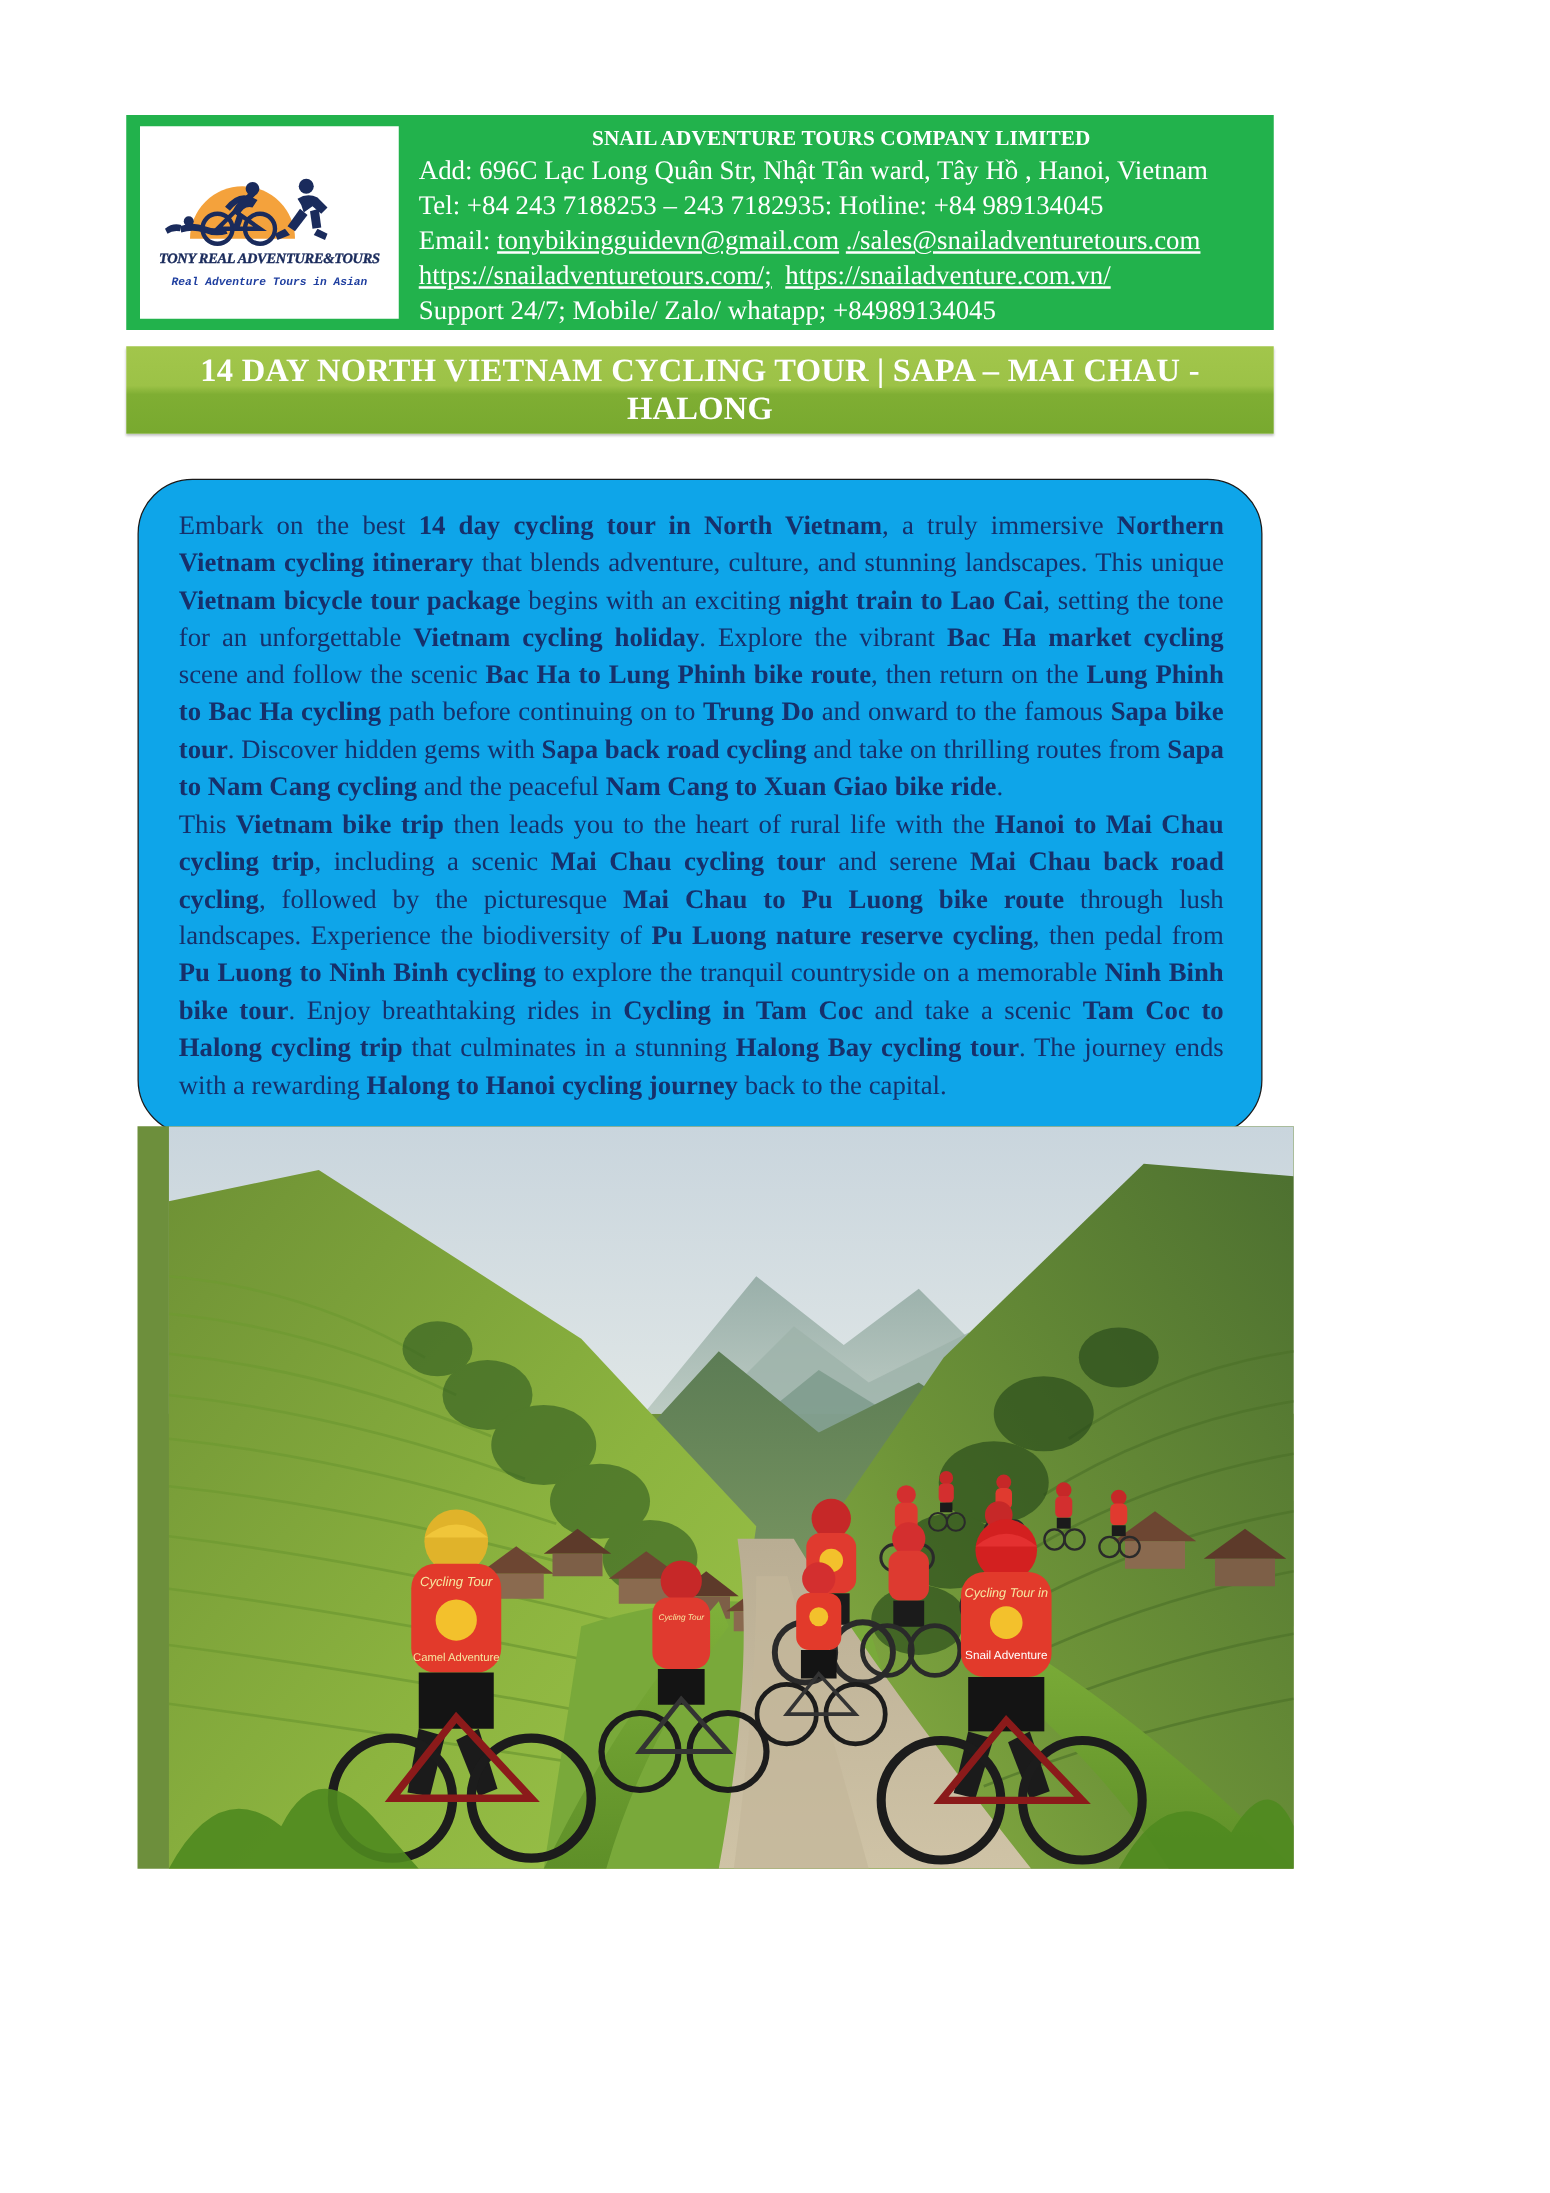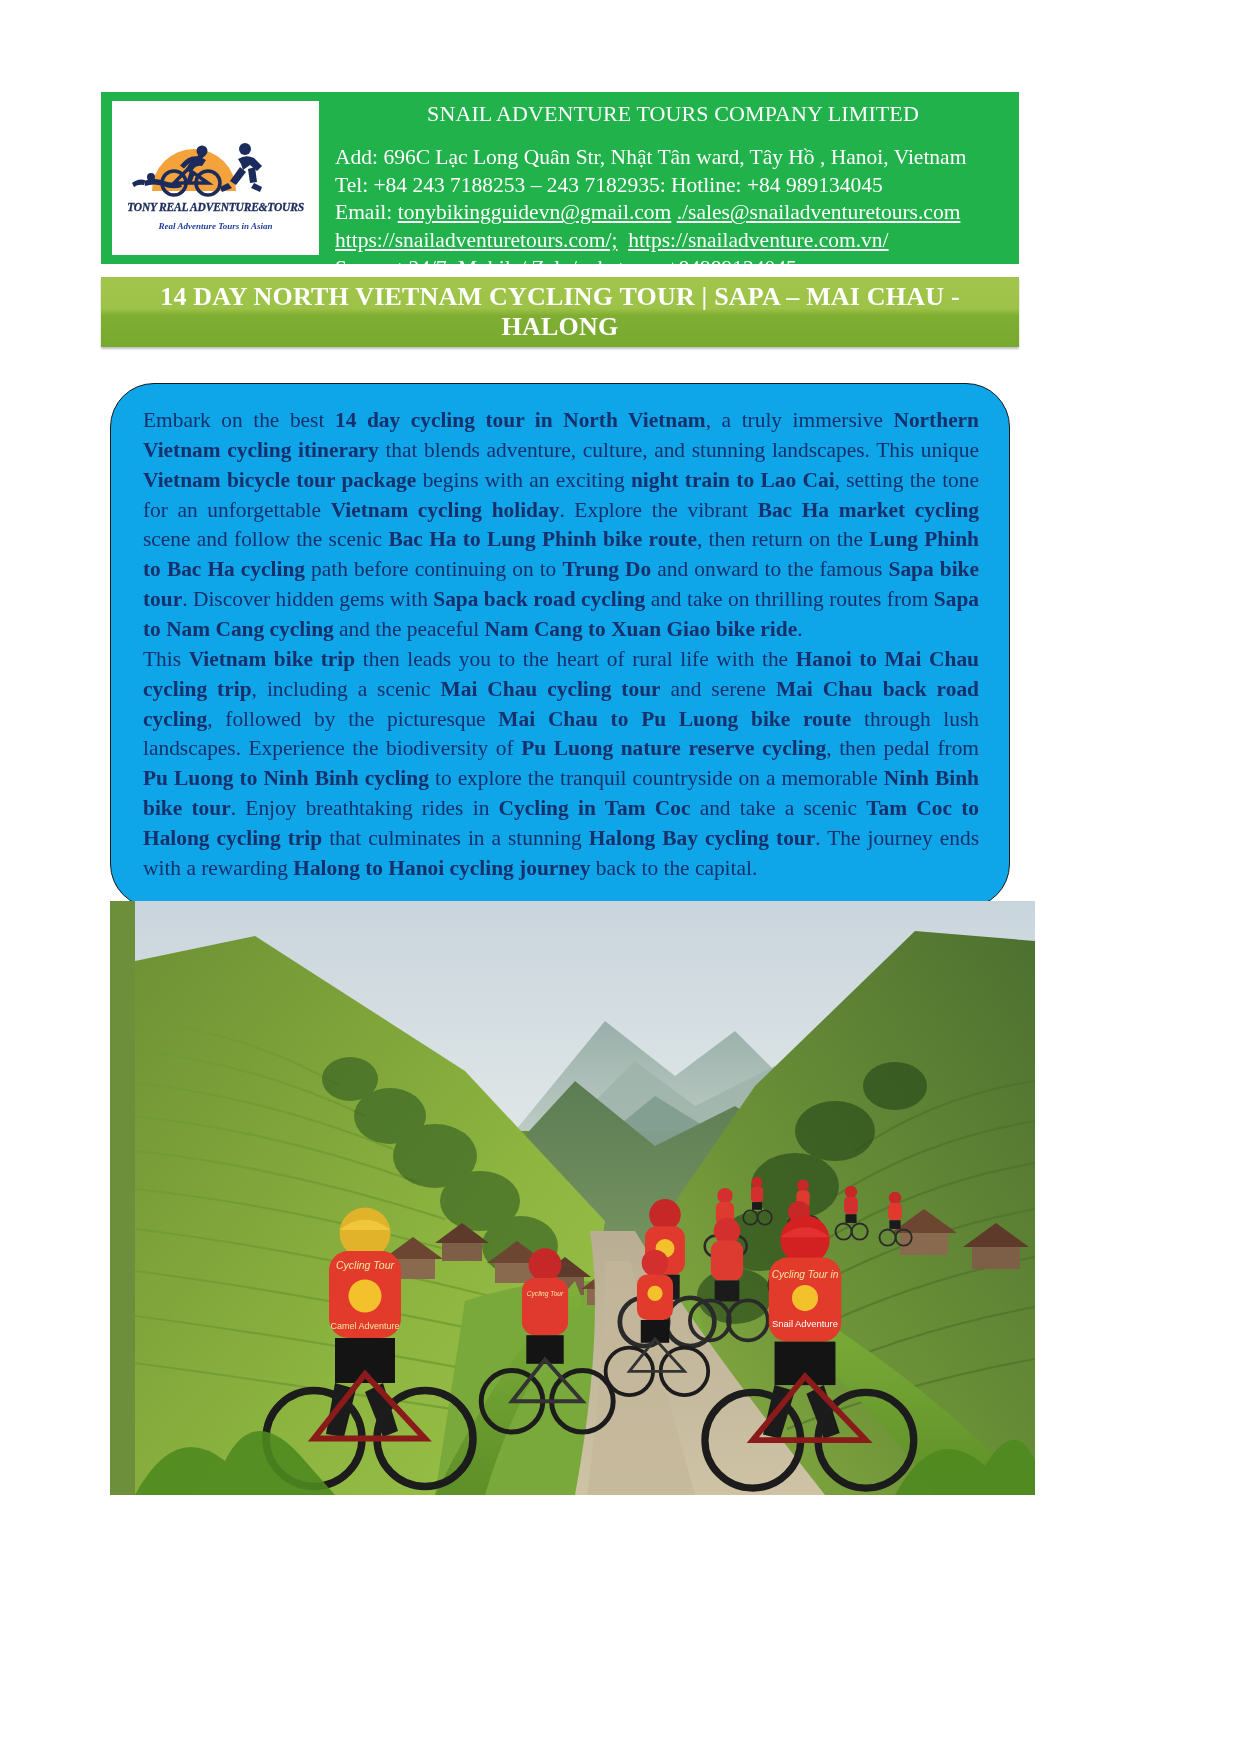--- a/index.html
+++ b/index.html
@@ -52,41 +52,41 @@
     font-size: 11.5px;
     letter-spacing: -0.2px;
     color: #1a2b5c;
     -webkit-text-stroke: 0.3px #1a2b5c;
   }
   .logo-sub {
     position: absolute;
     left: 0; right: 0;
     top: 120px;
     text-align: center;
-    font-family: Liberation Serif, serif;
+    font-family: Liberation Mono, monospace;
     font-weight: bold;
     font-style: italic;
     font-size: 9px;
     color: #1f3fa0;
   }
 
   .header-info {
     flex: 1 1 auto;
     padding: 8px 8px 6px 16px;
     color: #ffffff;
     font-size: 21.5px;
     line-height: 1.30;
     font-family: "Liberation Serif", serif;
   }
   .company-name {
     text-align: center;
-    font-weight: normal;
-    font-size: 22px;
+    font-weight: bold;
+    font-size: 17px;
     letter-spacing: 0.1px;
-    margin-bottom: 15px;
+    margin-bottom: 1px;
   }
   .info-line { white-space: nowrap; }
   .info-line a, .link {
     color: #ffffff;
     text-decoration: underline;
   }
 
   
   .title-bar {
     position: absolute;

